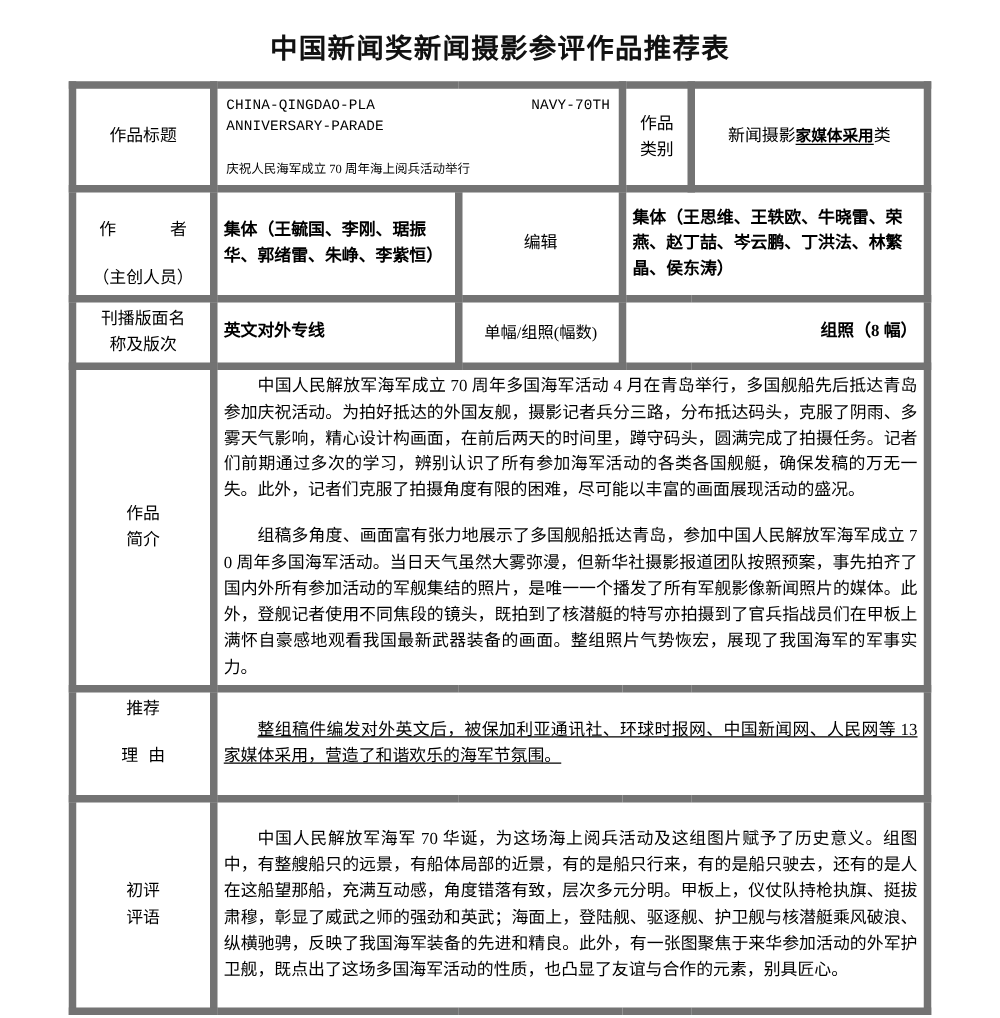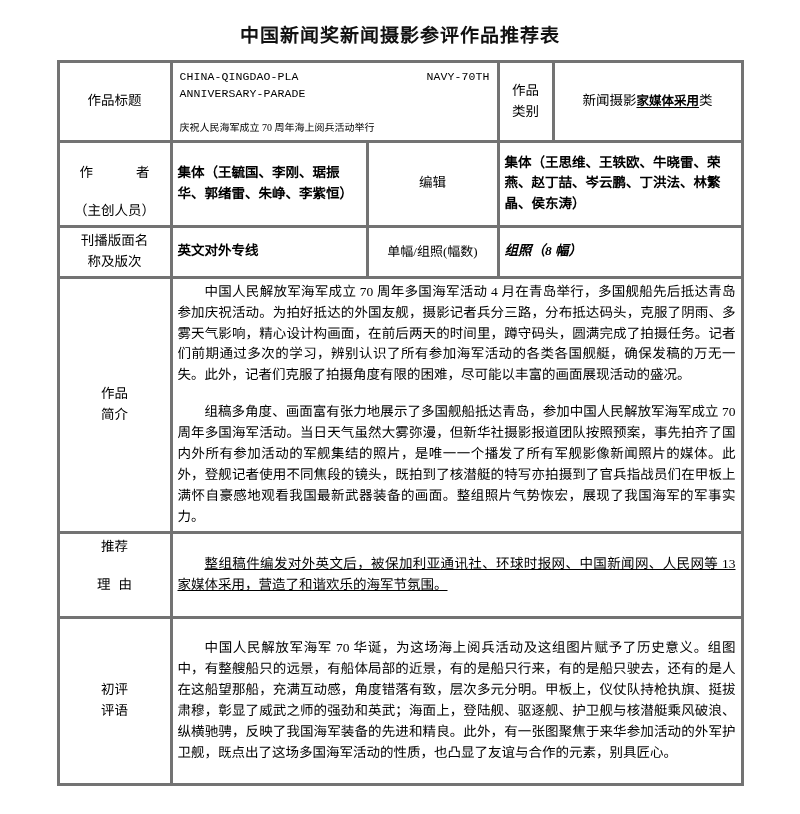--- a/index.html
+++ b/index.html
@@ -18,36 +18,36 @@
   }
   .page {
     position: relative;
     width: 800px;
     height: 814px;
     box-sizing: border-box;
   }
   .doc-title {
     text-align: center;
     font-family: "Liberation Sans", "DejaVu Sans", sans-serif;
-    font-size: 19px;
+    font-size: 22px;
     font-weight: bold;
     letter-spacing: 1px;
     padding-top: 20px;
     padding-bottom: 13px;
     color: #111;
   }
   table.form {
     border-collapse: collapse;
     width: 684px;
     margin: 0 auto;
     table-layout: fixed;
     border: 1px solid #6b6b6b;
   }
   table.form td {
-    border: 3px solid #737373;
+    border: 6px solid #737373;
     padding: 3px 5px;
     vertical-align: middle;
     font-size: 13.5px;
     line-height: 1.55;
     word-break: break-all;
   }
   
   .label {
     text-align: center;
     font-size: 15px;
@@ -106,24 +106,23 @@
   .cat-val {
     text-align: center;
     font-size: 15px;
   }
   .cat-val u {
     font-size: 12.5px;
     font-weight: bold;
     text-underline-offset: 2px;
   }
   .group-val {
-    text-align: left;
+    text-align: right;
     font-size: 13px;
     font-weight: bold;
-    font-style: italic;
   }
   
   .body-cell {
     font-size: 13.3px;
     line-height: 1.82;
     text-align: justify;
     padding: 7px 9px 9px 9px;
     vertical-align: top;
   }
   .body-cell p {

